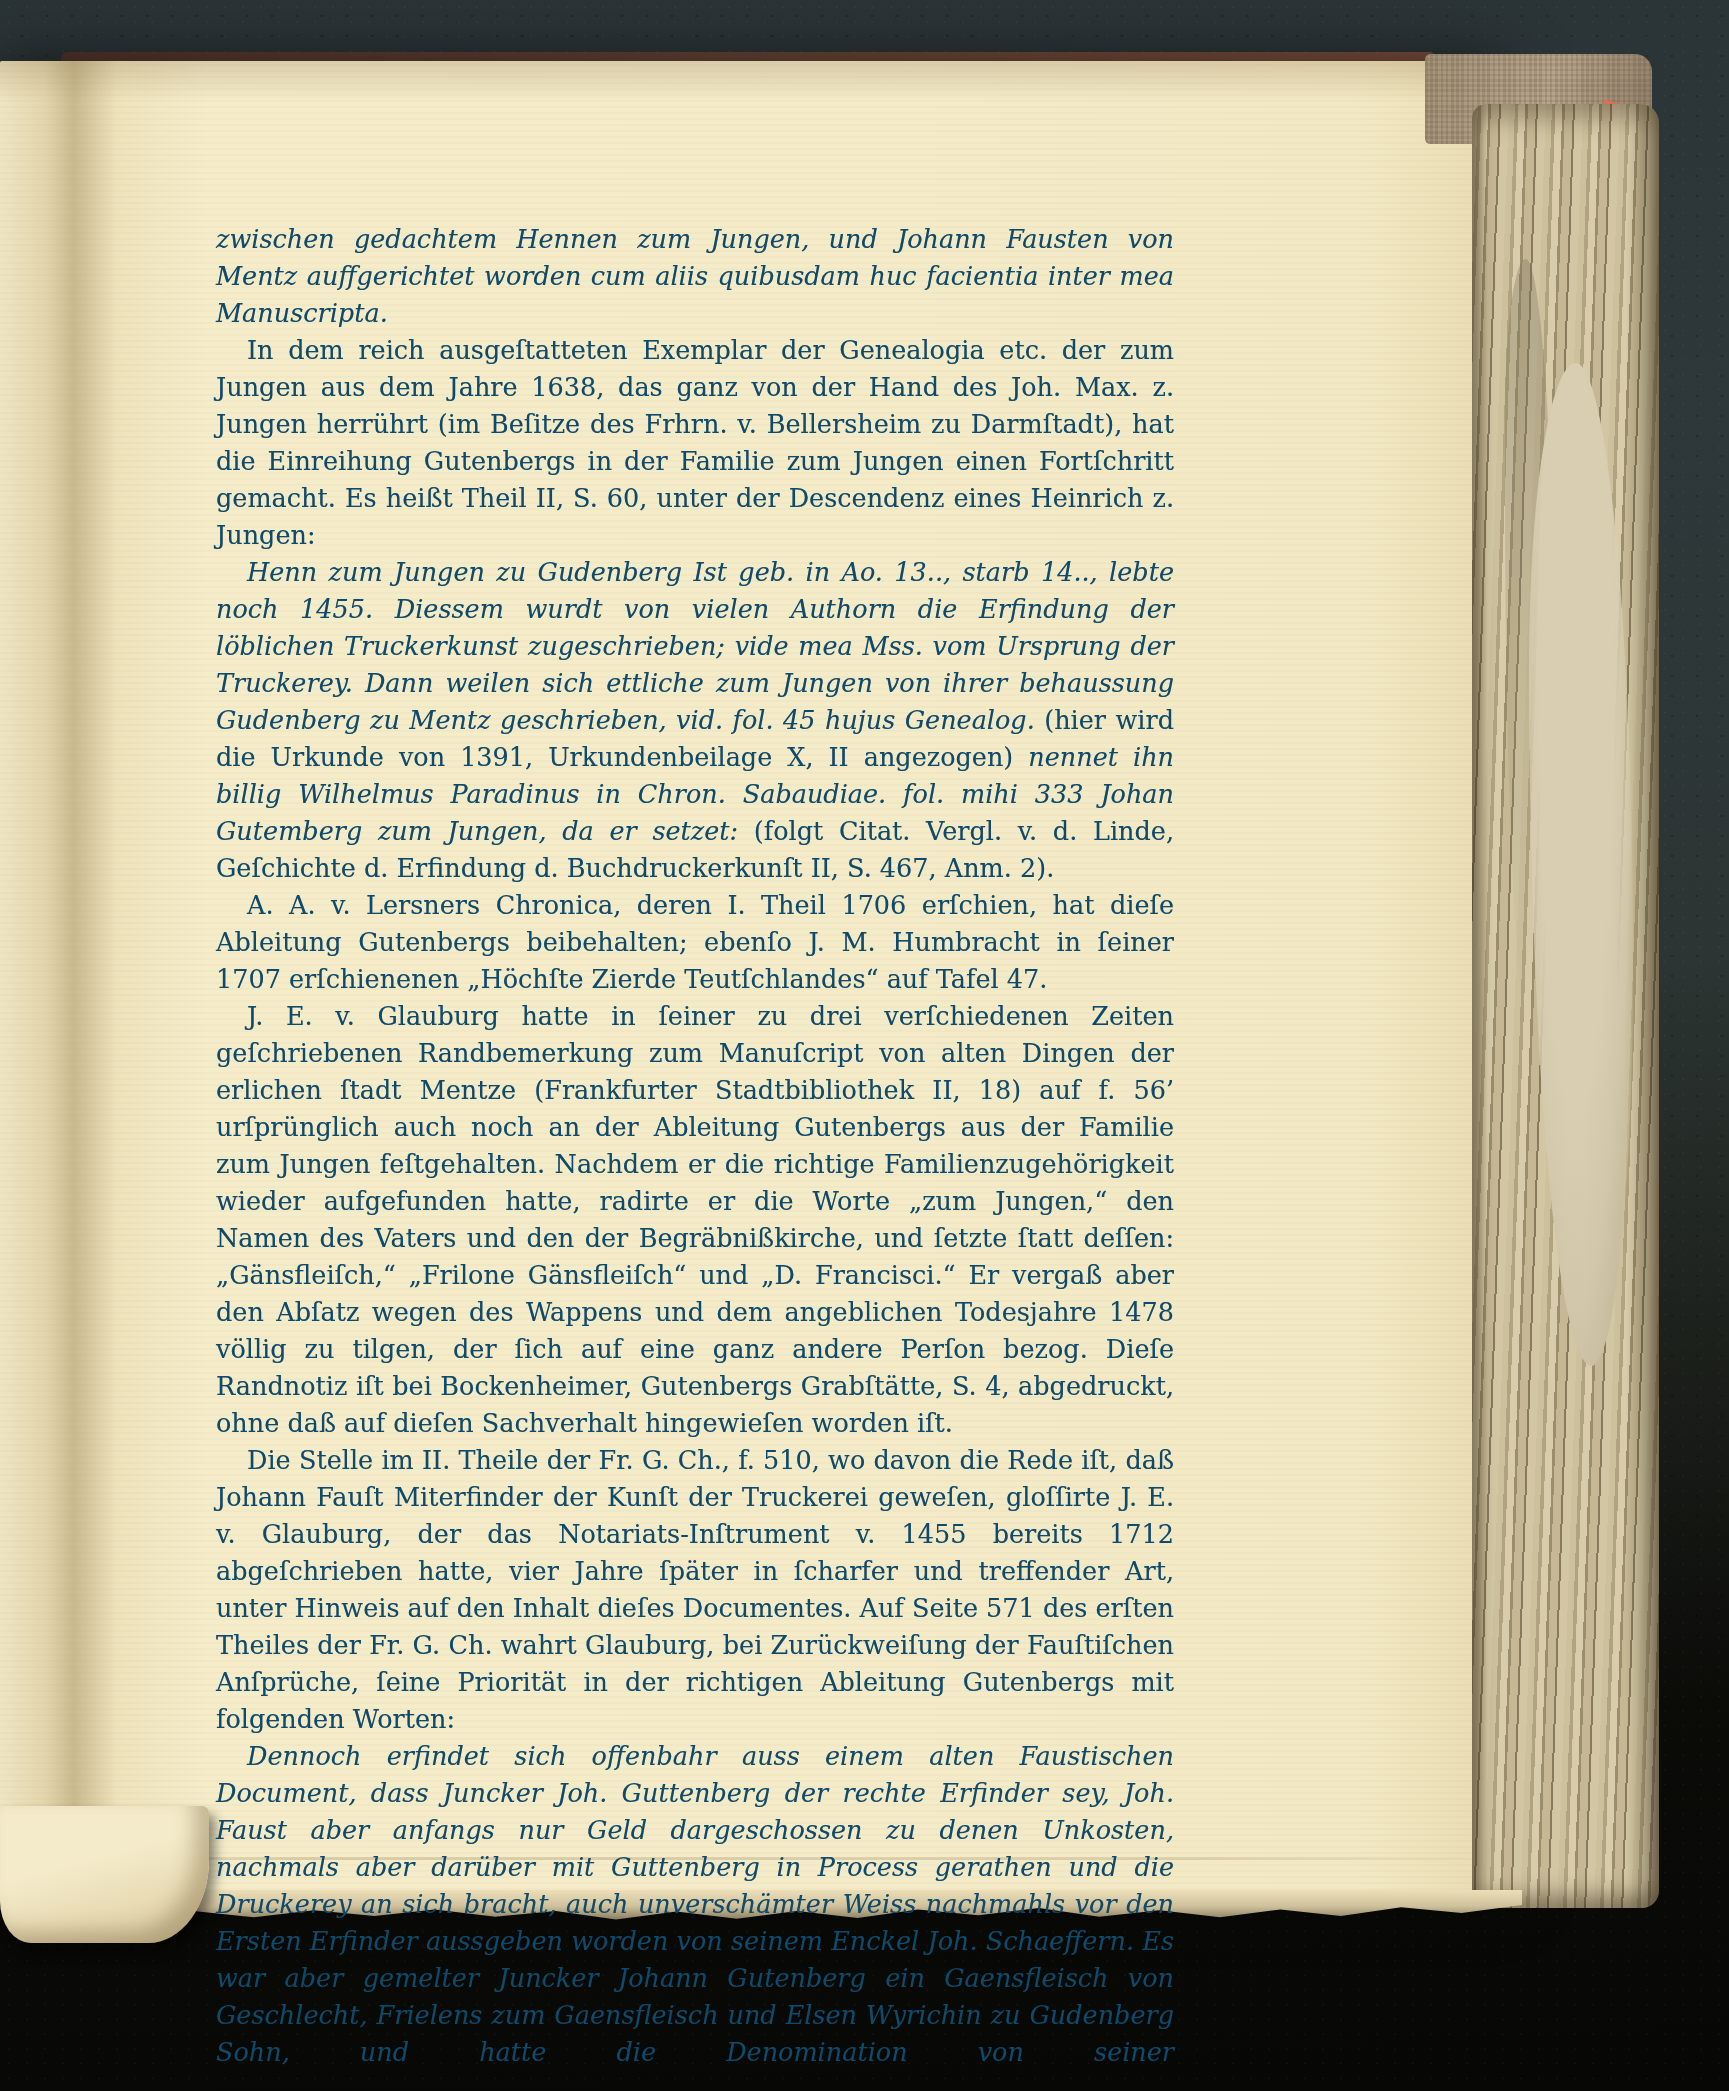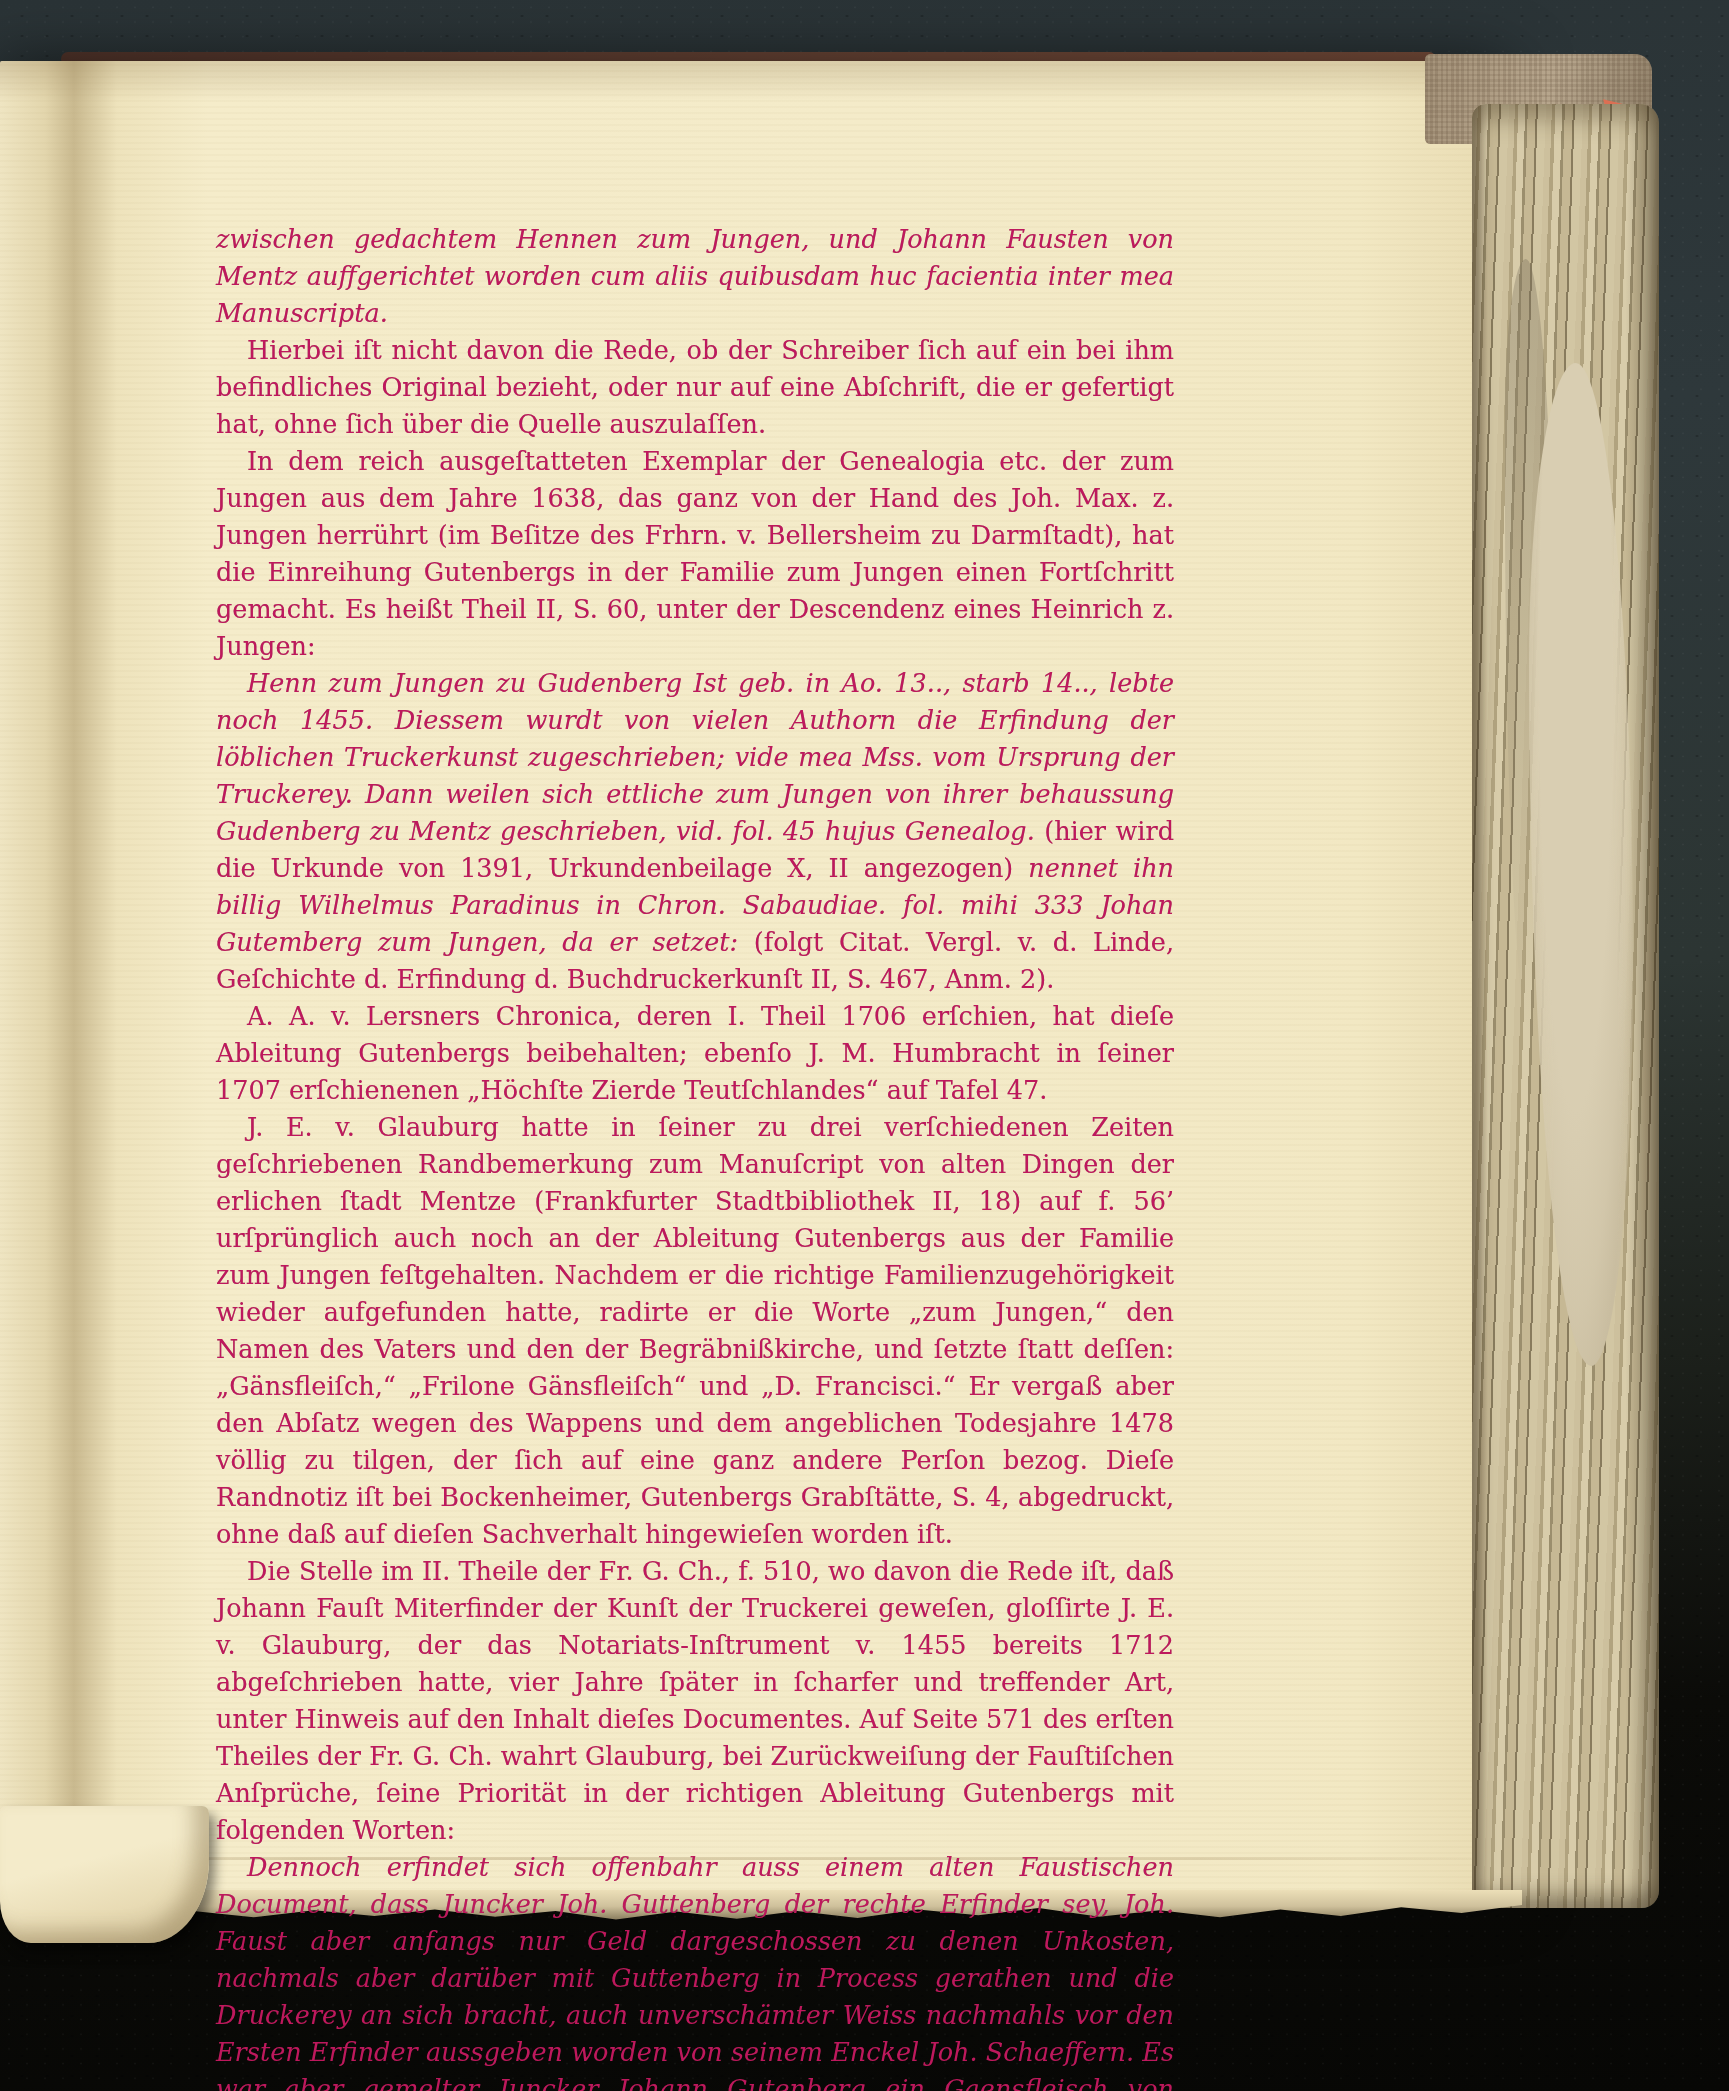--- a/index.html
+++ b/index.html
@@ -66,21 +66,21 @@
     background:linear-gradient(165deg,#f4ebca 40%,#e8dbb4 70%,#d3c49c 100%);
     border-radius:5.2px 7px 61px 31px/5.2px 7px 83px 42px;
     box-shadow:inset -15.6px -12px 19px rgba(120,100,60,.38),5.2px 8.6px 12px rgba(0,0,0,.45);}
 
   
   .text-col{position:absolute;left:216px;top:221px;width:958px;color:#2b251b;}
   .header-row{display:flex;justify-content:space-between;align-items:baseline;
     font-size:21.6px;letter-spacing:1px;word-spacing:4.3px;color:#35302a;margin-bottom:38px;}
   .header-row .num{letter-spacing:1.7px;}
   .body-text p{margin:0;font-size:25.5px;line-height:37px;text-align:justify;
-    text-indent:31px;color:#be185d;
+    text-indent:31px;color:#0c4a6e;
     text-shadow:0 0 0.5px rgba(60,50,30,.35);}
   .body-text p.noindent{text-indent:0;}
   .body-text p.gap{}
   .body-text p.jlast{text-align-last:justify;}
   .it{font-style:italic;}
   .rm{font-style:normal;}
 </style>
 </head>
 <body>
 
@@ -98,21 +98,20 @@
 <div class="fore-edge"></div>
 <div class="fore-edge-tear2"></div>
 <div class="fore-edge-tear"></div>
 
 <div class="deckle"></div>
 <div class="page-curl"></div>
 
 <div class="text-col">
   <div class="body-text">
       <p class="noindent"><span class="it">zwischen gedachtem Hennen zum Jungen, und Johann Fausten von Mentz auffgerichtet worden cum aliis quibusdam huc facientia inter mea Manuscripta.</span></p>
-      <p class=""><span class="rm">Hierbei iſt nicht davon die Rede, ob der Schreiber ſich auf ein bei ihm befindliches Original bezieht, oder nur auf eine Abſchrift, die er gefertigt hat, ohne ſich über die Quelle auszulaſſen.</span></p>
       <p class=""><span class="rm">In dem reich ausgeſtatteten Exemplar der Genealogia etc. der zum Jungen aus dem Jahre 1638, das ganz von der Hand des Joh. Max. z. Jungen herrührt (im Beſitze des Frhrn. v. Bellersheim zu Darmſtadt), hat die Einreihung Gutenbergs in der Familie zum Jungen einen Fortſchritt gemacht. Es heißt Theil II, S. 60, unter der Descendenz eines Heinrich z. Jungen:</span></p>
       <p class=""><span class="it">Henn zum Jungen zu Gudenberg Ist geb. in Ao. 13.., starb 14.., lebte noch 1455. Diessem wurdt von vielen Authorn die Erfindung der löblichen Truckerkunst zugeschrieben; vide mea Mss. vom Ursprung der Truckerey. Dann weilen sich ettliche zum Jungen von ihrer behaussung Gudenberg zu Mentz geschrieben, vid. fol. 45 hujus Genealog. </span><span class="rm">(hier wird die Urkunde von 1391, Urkundenbeilage X, II angezogen) </span><span class="it">nennet ihn billig Wilhelmus Paradinus in Chron. Sabaudiae. fol. mihi 333 Johan Gutemberg zum Jungen, da er setzet: </span><span class="rm">(folgt Citat. Vergl. v. d. Linde, Geſchichte d. Erfindung d. Buchdruckerkunſt II, S. 467, Anm. 2).</span></p>
       <p class=""><span class="rm">A. A. v. Lersners Chronica, deren I. Theil 1706 erſchien, hat dieſe Ableitung Gutenbergs beibehalten; ebenſo J. M. Humbracht in ſeiner 1707 erſchienenen „Höchſte Zierde Teutſchlandes“ auf Tafel 47.</span></p>
       <p class="gap"><span class="rm">J. E. v. Glauburg hatte in ſeiner zu drei verſchiedenen Zeiten geſchriebenen Randbemerkung zum Manuſcript von alten Dingen der erlichen ſtadt Mentze (Frankfurter Stadtbibliothek II, 18) auf f. 56’ urſprünglich auch noch an der Ableitung Gutenbergs aus der Familie zum Jungen feſtgehalten. Nachdem er die richtige Familienzugehörigkeit wieder aufgefunden hatte, radirte er die Worte „zum Jungen,“ den Namen des Vaters und den der Begräbnißkirche, und ſetzte ſtatt deſſen: „Gänsfleiſch,“ „Frilone Gänsfleiſch“ und „D. Francisci.“ Er vergaß aber den Abſatz wegen des Wappens und dem angeblichen Todesjahre 1478 völlig zu tilgen, der ſich auf eine ganz andere Perſon bezog. Dieſe Randnotiz iſt bei Bockenheimer, Gutenbergs Grabſtätte, S. 4, abgedruckt, ohne daß auf dieſen Sachverhalt hingewieſen worden iſt.</span></p>
       <p class=""><span class="rm">Die Stelle im II. Theile der Fr. G. Ch., f. 510, wo davon die Rede iſt, daß Johann Fauſt Miterfinder der Kunſt der Truckerei geweſen, gloſſirte J. E. v. Glauburg, der das Notariats-Inſtrument v. 1455 bereits 1712 abgeſchrieben hatte, vier Jahre ſpäter in ſcharfer und treffender Art, unter Hinweis auf den Inhalt dieſes Documentes. Auf Seite 571 des erſten Theiles der Fr. G. Ch. wahrt Glauburg, bei Zurückweiſung der Fauſtiſchen Anſprüche, ſeine Priorität in der richtigen Ableitung Gutenbergs mit folgenden Worten:</span></p>
       <p class="jlast"><span class="it">Dennoch erfindet sich offenbahr auss einem alten Faustischen Document, dass Juncker Joh. Guttenberg der rechte Erfinder sey, Joh. Faust aber anfangs nur Geld dargeschossen zu denen Unkosten, nachmals aber darüber mit Guttenberg in Process gerathen und die Druckerey an sich bracht, auch unverschämter Weiss nachmahls vor den Ersten Erfinder aussgeben worden von seinem Enckel Joh. Schaeffern. Es war aber gemelter Juncker Johann Gutenberg ein Gaensfleisch von Geschlecht, Frielens zum Gaensfleisch und Elsen Wyrichin zu Gudenberg Sohn, und hatte die Denomination von seiner</span></p>
     </div>
 </div>
 
 

